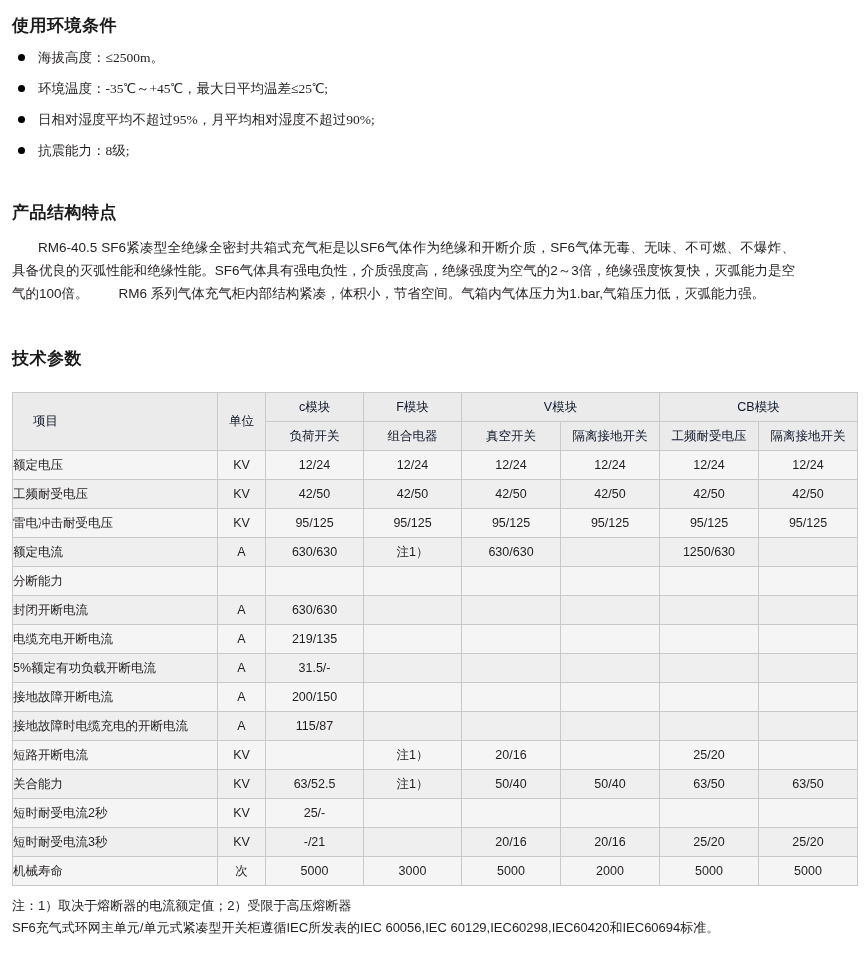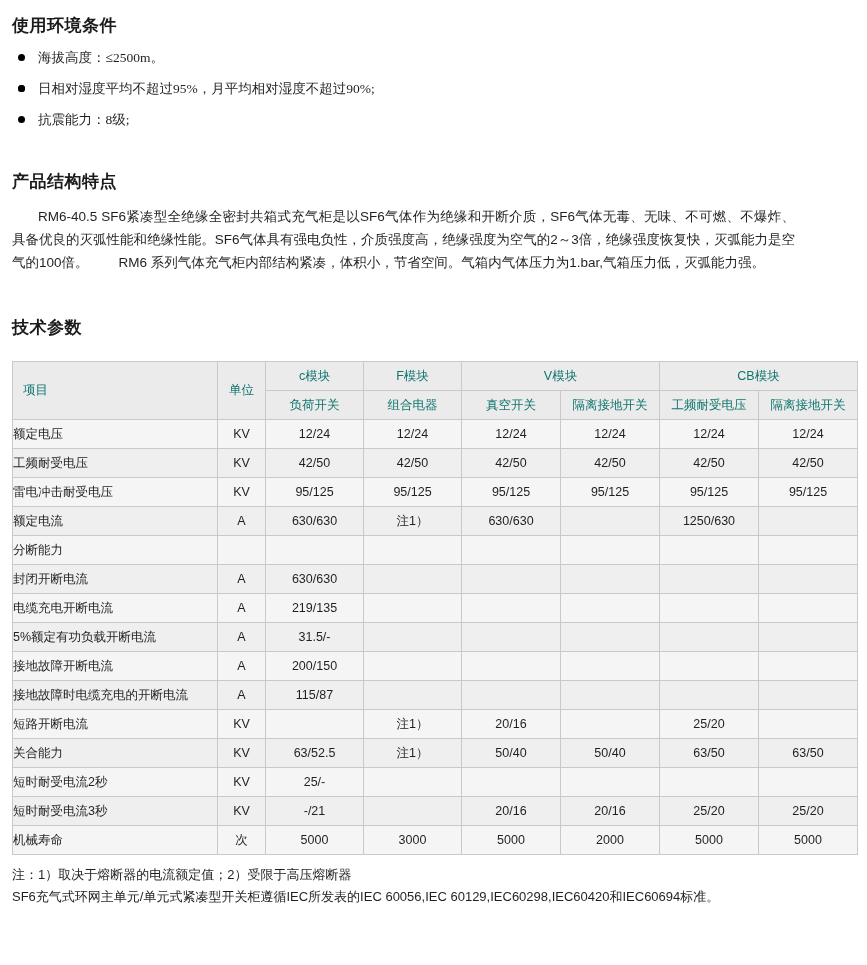--- a/index.html
+++ b/index.html
@@ -74,27 +74,27 @@
   }
   table.spec th, table.spec td {
     border: 1px solid #c9c9c9;
     padding: 0;
     height: 28px;
     vertical-align: middle;
   }
   table.spec thead th {
     background: #ebebeb;
     font-weight: normal;
-    color: #0f766e;
+    color: #0f172a;
     text-align: center;
     font-size: 12.5px;
   }
   table.spec thead th.item-head {
     text-align: left;
-    padding-left: 10px;
+    padding-left: 20px;
   }
   table.spec tbody td {
     text-align: center;
     color: #231f20;
     background: #f5f5f5;
   }
   table.spec tbody td.rowlabel {
     text-align: left;
     background: #f5f5f5;
   }
@@ -111,21 +111,21 @@
 </style>
 </head>
 <body>
 
 <div class="page">
 
   <h2 class="section-title">使用环境条件</h2>
 
   <ul class="bullets">
     <li><span class="dot"></span><span>海拔高度：≤2500m。</span></li>
-    <li><span class="dot"></span></li>
+    <li><span class="dot"></span><span>环境温度：-35℃～+45℃，最大日平均温差≤25℃;</span></li>
     <li><span class="dot"></span><span>日相对湿度平均不超过95%，月平均相对湿度不超过90%;</span></li>
     <li><span class="dot"></span><span>抗震能力：8级;</span></li>
   </ul>
 
   <div class="spacer-md"></div>
 
   <h2 class="section-title">产品结构特点</h2>
 
   <p class="para"><span class="indent"></span><span>RM6‐40.5 SF6紧凑型全绝缘全密封共箱式充气柜是以SF6气体作为绝缘和开断介质，SF6气体无毒、无味、不可燃、不爆炸、具备优良的灭弧性能和绝缘性能。SF6气体具有强电负性，介质强度高，绝缘强度为空气的2～3倍，绝缘强度恢复快，灭弧能力是空气的100倍。</span><span class="gap"></span><span>RM6 系列气体充气柜内部结构紧凑，体积小，节省空间。气箱内气体压力为1.bar,气箱压力低，灭弧能力强。</span></p>
 

